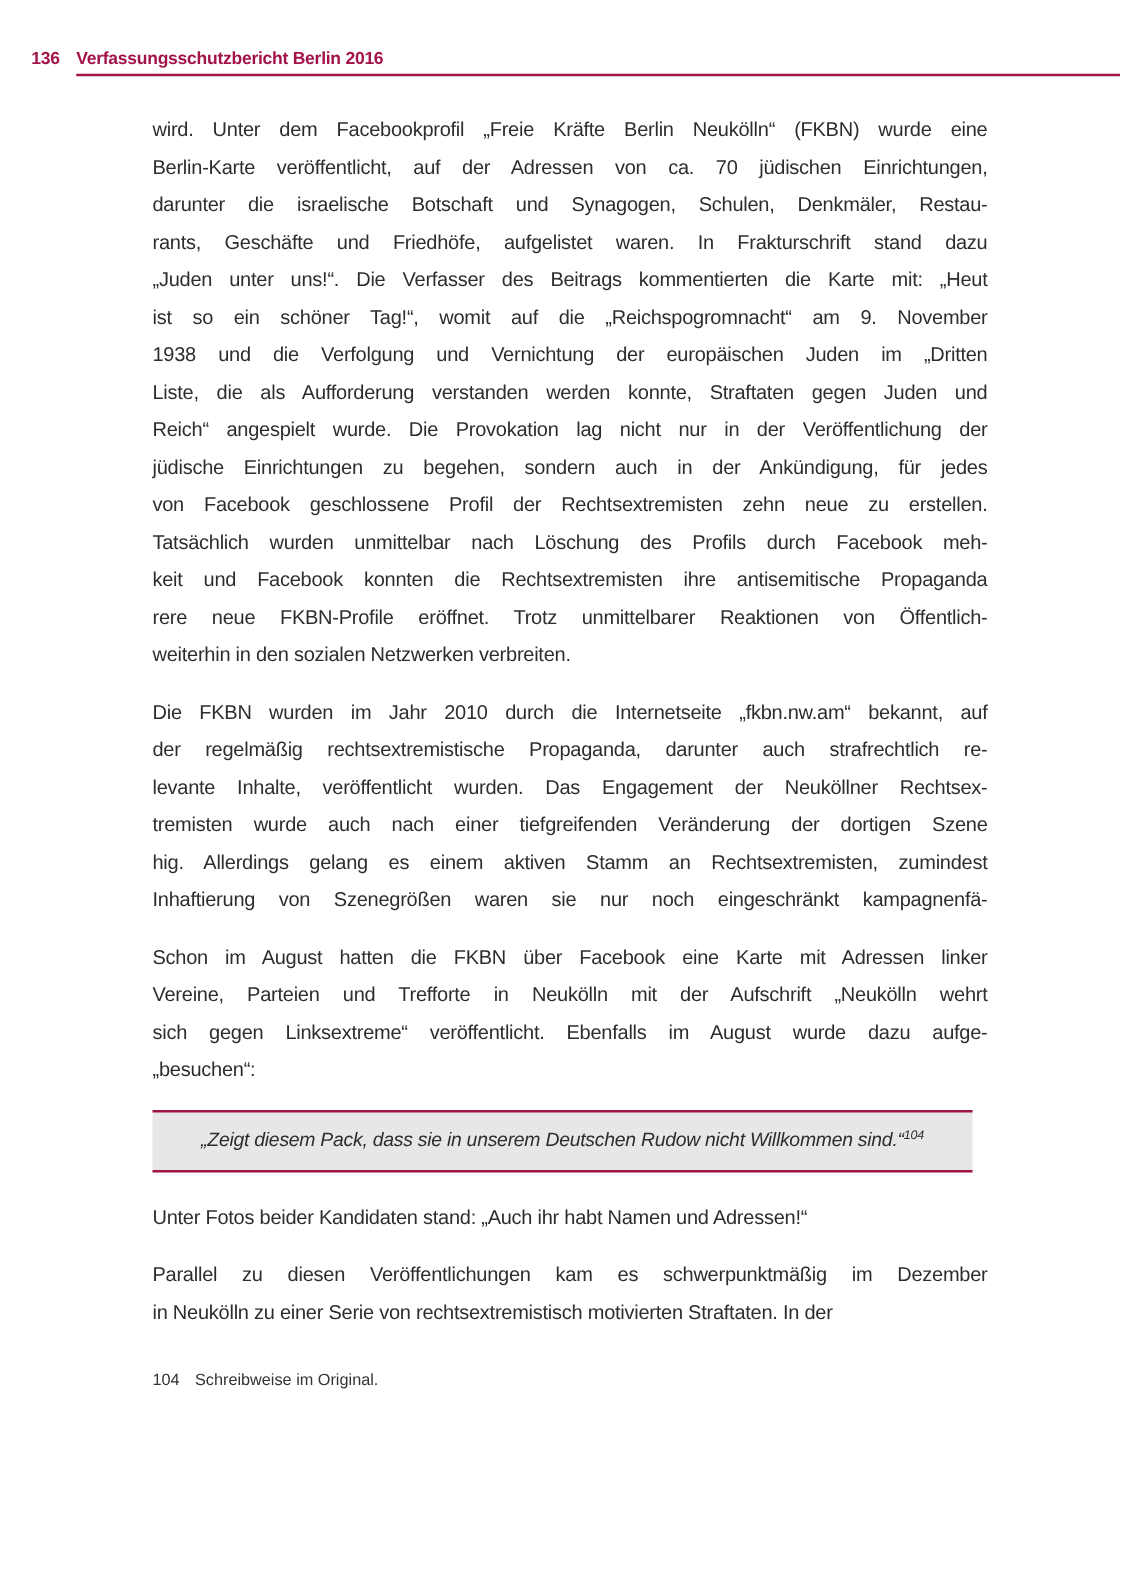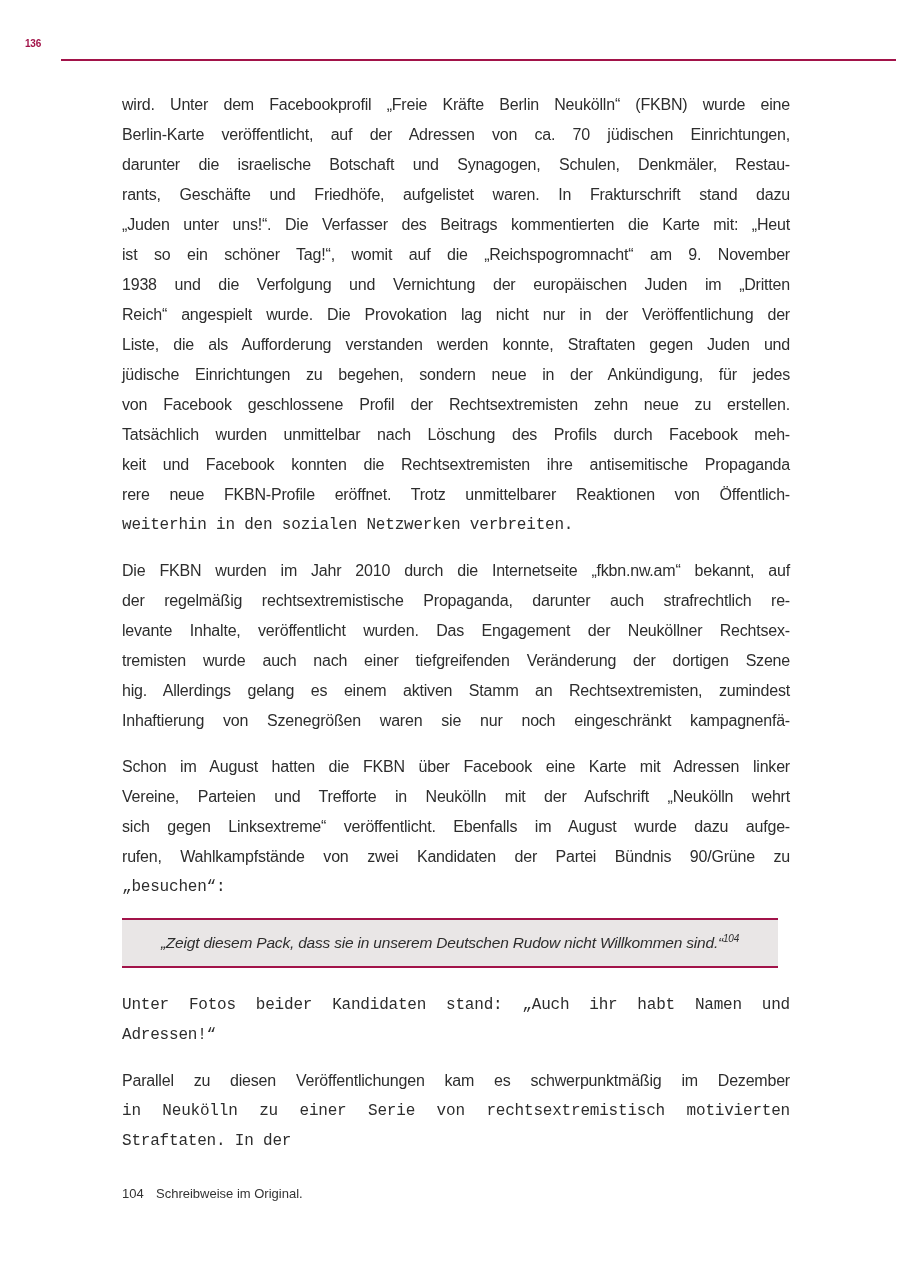--- a/index.html
+++ b/index.html
@@ -23,21 +23,21 @@
     background: #ffffff;
   }
   .page-header {
     position: absolute;
     left: 25px;
     top: 38px;
     display: flex;
     align-items: baseline;
     color: var(--accent);
     font-weight: bold;
-    font-size: 10px;
+    font-size: 14px;
     letter-spacing: -0.2px;
     white-space: nowrap;
   }
   .page-header .pagenum { width: 36px; }
   .header-rule {
     position: absolute;
     left: 61px;
     top: 59px;
     width: 835px;
     height: 2px;
@@ -51,21 +51,21 @@
     color: var(--text);
     font-size: 16px;
     line-height: 30px;
     letter-spacing: -0.2px;
   }
   .para { margin: 0 0 16px 0; }
   .line {
     text-align: justify;
     text-align-last: justify;
   }
-  .line.last { text-align-last: left; font-family: Liberation Mono, monospace; }
+  .line.last { text-align-last: left; }
   .quote-block {
     margin: 14px 12px 22px 0;
     border-top: 2px solid var(--accent);
     border-bottom: 2px solid var(--accent);
     background: var(--quote-bg);
     padding: 8px 14px 9px 14px;
     font-style: italic;
     font-size: 15.5px;
     line-height: 29px;
     text-align: center;
@@ -85,56 +85,56 @@
   }
   .footnote .fn-num { width: 34px; flex: 0 0 34px; }
 </style>
 </head>
 <body>
 
 <div class="page">
 
   <header class="page-header">
     <span class="pagenum">136</span>
+    <span class="htitle">Verfassungsschutzbericht Berlin 2016</span>
   </header>
   <div class="header-rule"></div>
 
   <main class="content">
 
     <div id="paras-before">
         <div class="para">
           <div class="line">wird. Unter dem Facebookprofil „Freie Kräfte Berlin Neukölln“ (FKBN) wurde eine</div>
           <div class="line">Berlin-Karte veröffentlicht, auf der Adressen von ca. 70 jüdischen Einrichtungen,</div>
           <div class="line">darunter die israelische Botschaft und Synagogen, Schulen, Denkmäler, Restau-</div>
           <div class="line">rants, Geschäfte und Friedhöfe, aufgelistet waren. In Frakturschrift stand dazu</div>
           <div class="line">„Juden unter uns!“. Die Verfasser des Beitrags kommentierten die Karte mit: „Heut</div>
           <div class="line">ist so ein schöner Tag!“, womit auf die „Reichspogromnacht“ am 9. November</div>
           <div class="line">1938 und die Verfolgung und Vernichtung der europäischen Juden im „Dritten</div>
+          <div class="line">Liste, die als Aufforderung verstanden werden konnte, Straftaten gegen Juden und</div>
           <div class="line">Reich“ angespielt wurde. Die Provokation lag nicht nur in der Veröffentlichung der</div>
-          <div class="line">Liste, die als Aufforderung verstanden werden konnte, Straftaten gegen Juden und</div>
-          <div class="line">jüdische Einrichtungen zu begehen, sondern neue in der Ankündigung, für jedes</div>
+          <div class="line">jüdische Einrichtungen zu begehen, sondern auch in der Ankündigung, für jedes</div>
           <div class="line">von Facebook geschlossene Profil der Rechtsextremisten zehn neue zu erstellen.</div>
           <div class="line">Tatsächlich wurden unmittelbar nach Löschung des Profils durch Facebook meh-</div>
           <div class="line">keit und Facebook konnten die Rechtsextremisten ihre antisemitische Propaganda</div>
           <div class="line">rere neue FKBN-Profile eröffnet. Trotz unmittelbarer Reaktionen von Öffentlich-</div>
           <div class="line last">weiterhin in den sozialen Netzwerken verbreiten.</div>
         </div>
         <div class="para">
           <div class="line">Die FKBN wurden im Jahr 2010 durch die Internetseite „fkbn.nw.am“ bekannt, auf</div>
           <div class="line">der regelmäßig rechtsextremistische Propaganda, darunter auch strafrechtlich re-</div>
           <div class="line">levante Inhalte, veröffentlicht wurden. Das Engagement der Neuköllner Rechtsex-</div>
           <div class="line">tremisten wurde auch nach einer tiefgreifenden Veränderung der dortigen Szene</div>
           <div class="line">hig. Allerdings gelang es einem aktiven Stamm an Rechtsextremisten, zumindest</div>
           <div class="line">Inhaftierung von Szenegrößen waren sie nur noch eingeschränkt kampagnenfä-</div>
         </div>
         <div class="para">
           <div class="line">Schon im August hatten die FKBN über Facebook eine Karte mit Adressen linker</div>
           <div class="line">Vereine, Parteien und Trefforte in Neukölln mit der Aufschrift „Neukölln wehrt</div>
           <div class="line">sich gegen Linksextreme“ veröffentlicht. Ebenfalls im August wurde dazu aufge-</div>
-          <div class="line">rufen, Wahlkampfstände von zwei Kandidaten der Partei Bündnis 90/Grüne zu</div>
           <div class="line last">„besuchen“:</div>
         </div>
       </div>
 
     <blockquote class="quote-block"><span>„Zeigt diesem Pack, dass sie in unserem Deutschen Rudow nicht Willkommen sind.“</span><sup>104</sup></blockquote>
 
     <div id="paras-after">
         <div class="para">
           <div class="line last">Unter Fotos beider Kandidaten stand: „Auch ihr habt Namen und Adressen!“</div>
         </div>

